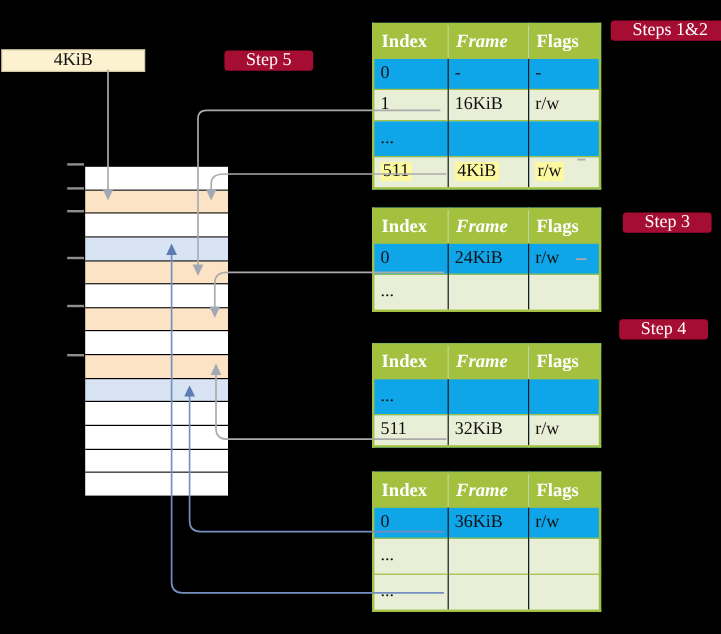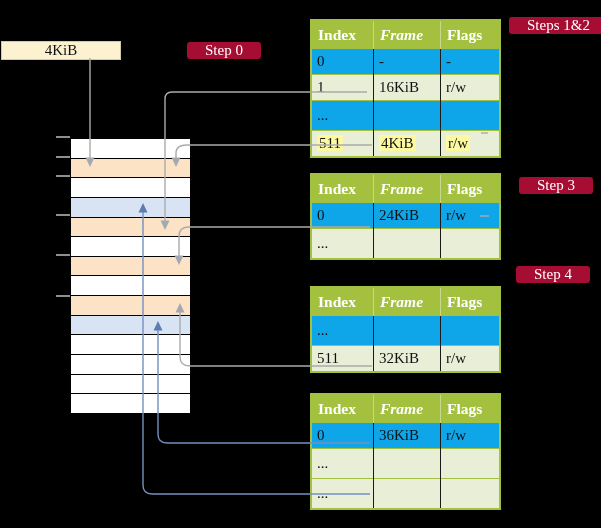--- a/index.html
+++ b/index.html
@@ -51,21 +51,21 @@
 </head>
 <body>
 
 <div class="canvas">
 
   <div class="psbox">
     <span>4KiB</span>
   </div>
 
   <span class="badge b-steps12">Steps 1&amp;2</span>
-  <span class="badge b-step0">Step 0</span>
+  <span class="badge b-step0">Step 5</span>
   <span class="badge b-step3">Step 3</span>
   <span class="badge b-step4">Step 4</span>
 
   <div class="stack">
     <div class="mrow" data-fill="white"></div>
     <div class="mrow" data-fill="orange"></div>
     <div class="mrow" data-fill="white"></div>
     <div class="mrow" data-fill="blue"></div>
     <div class="mrow" data-fill="orange"></div>
     <div class="mrow" data-fill="white"></div>

